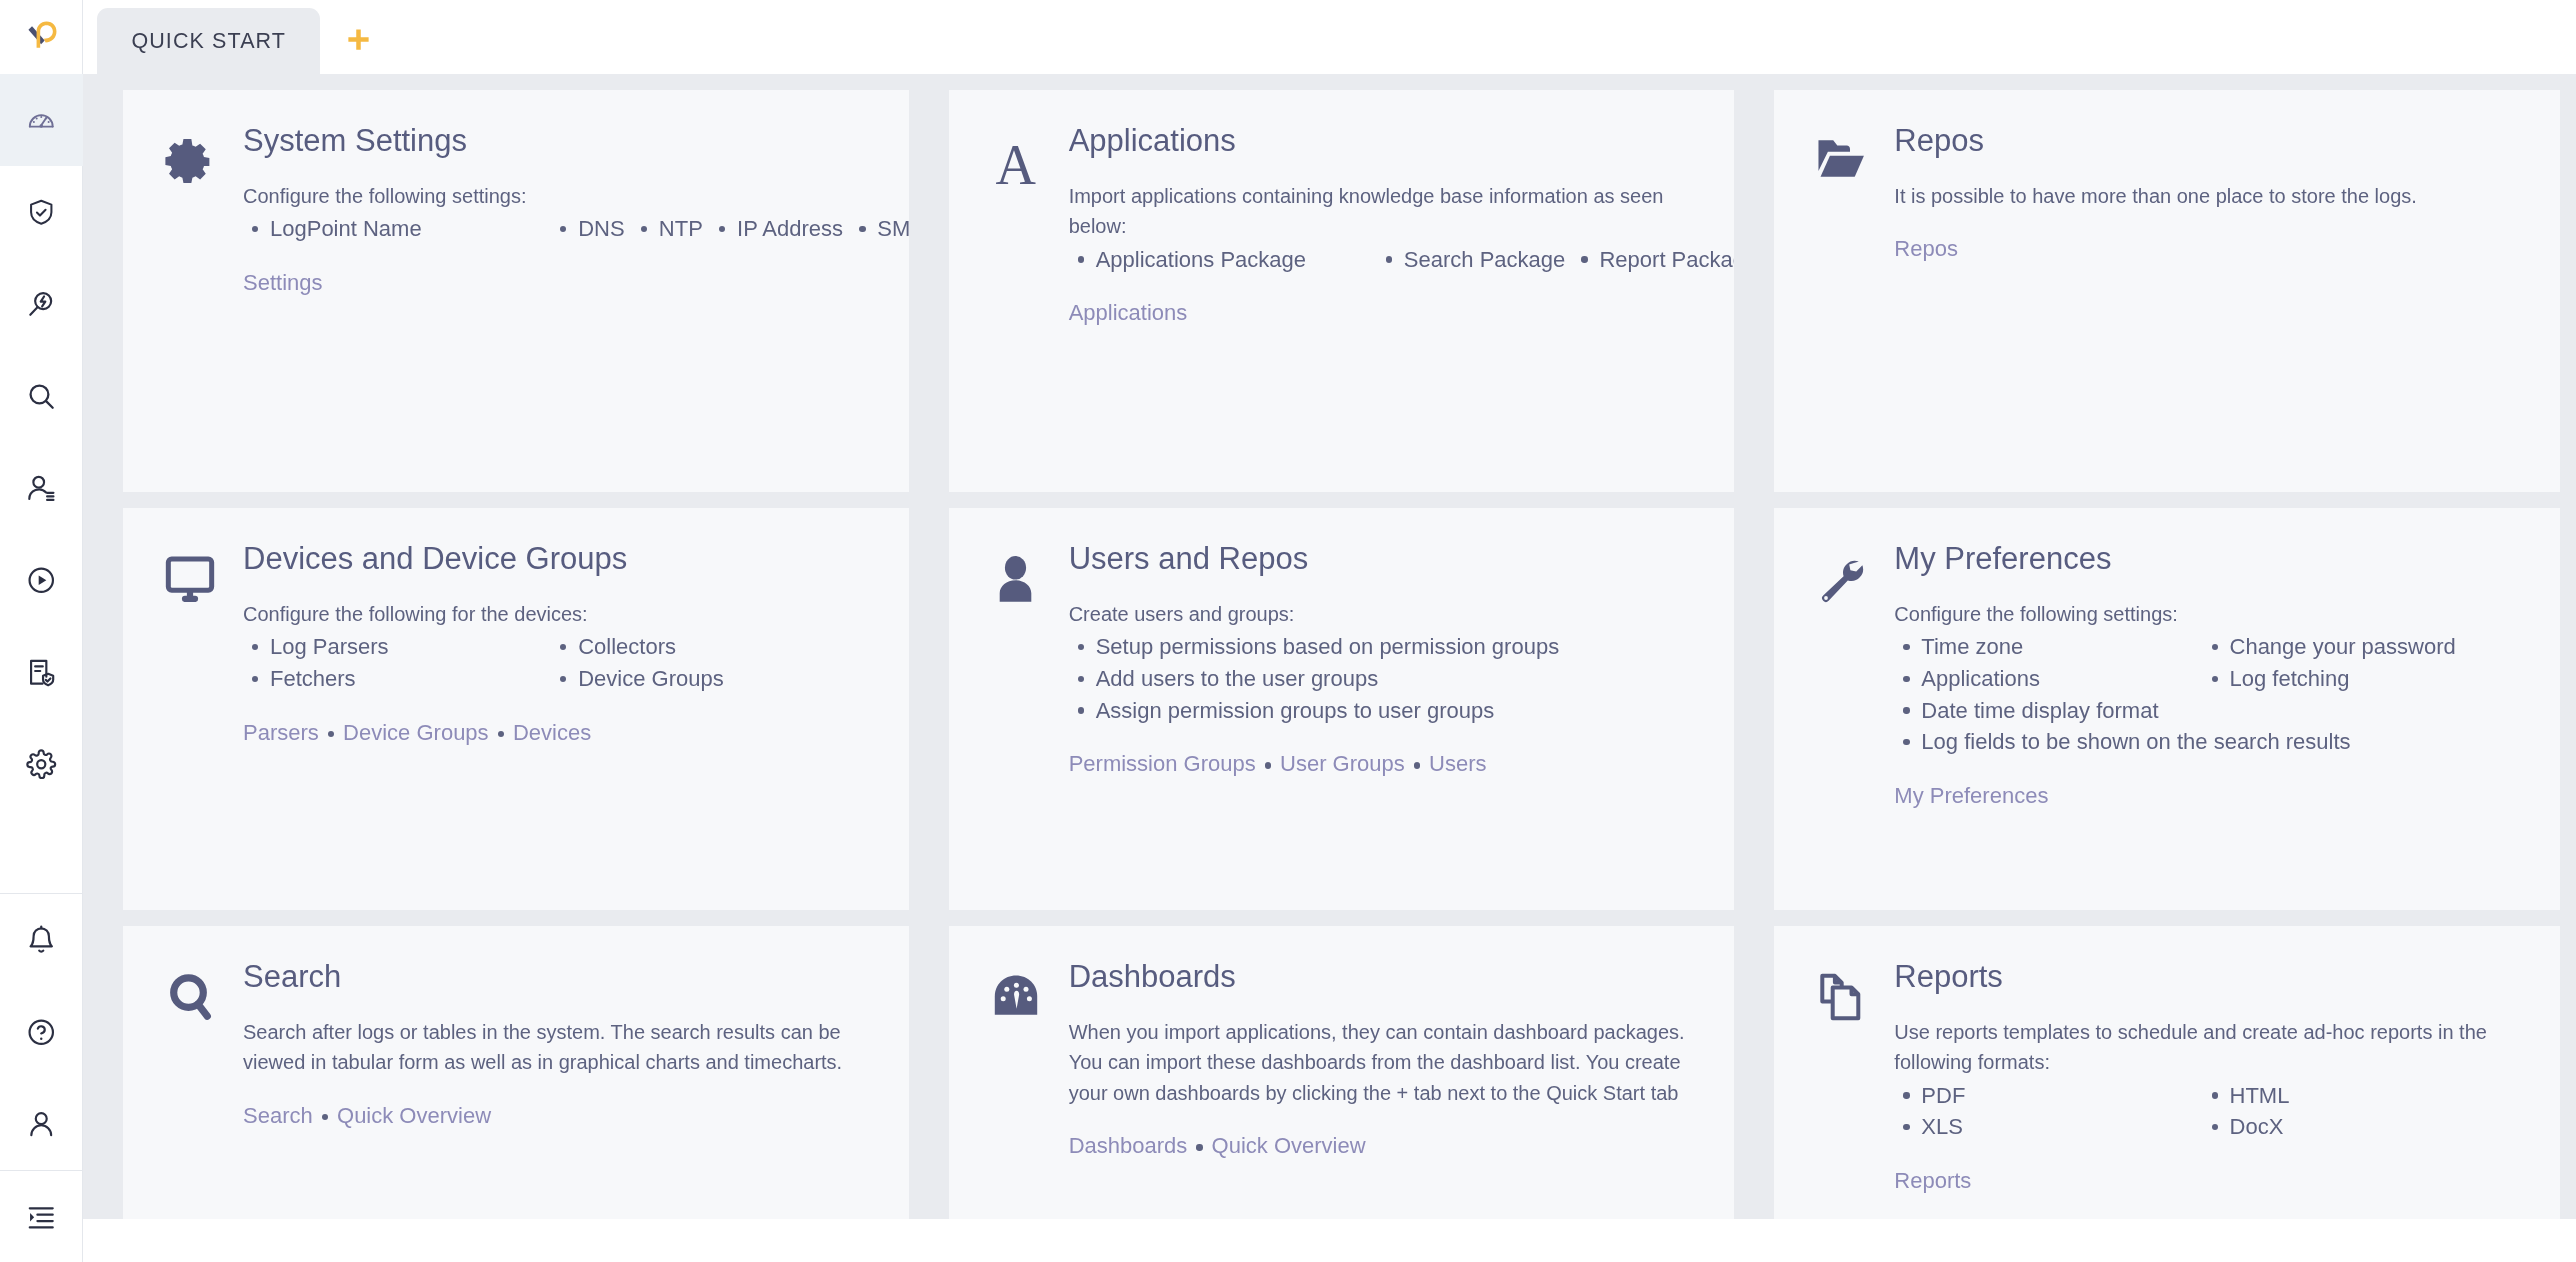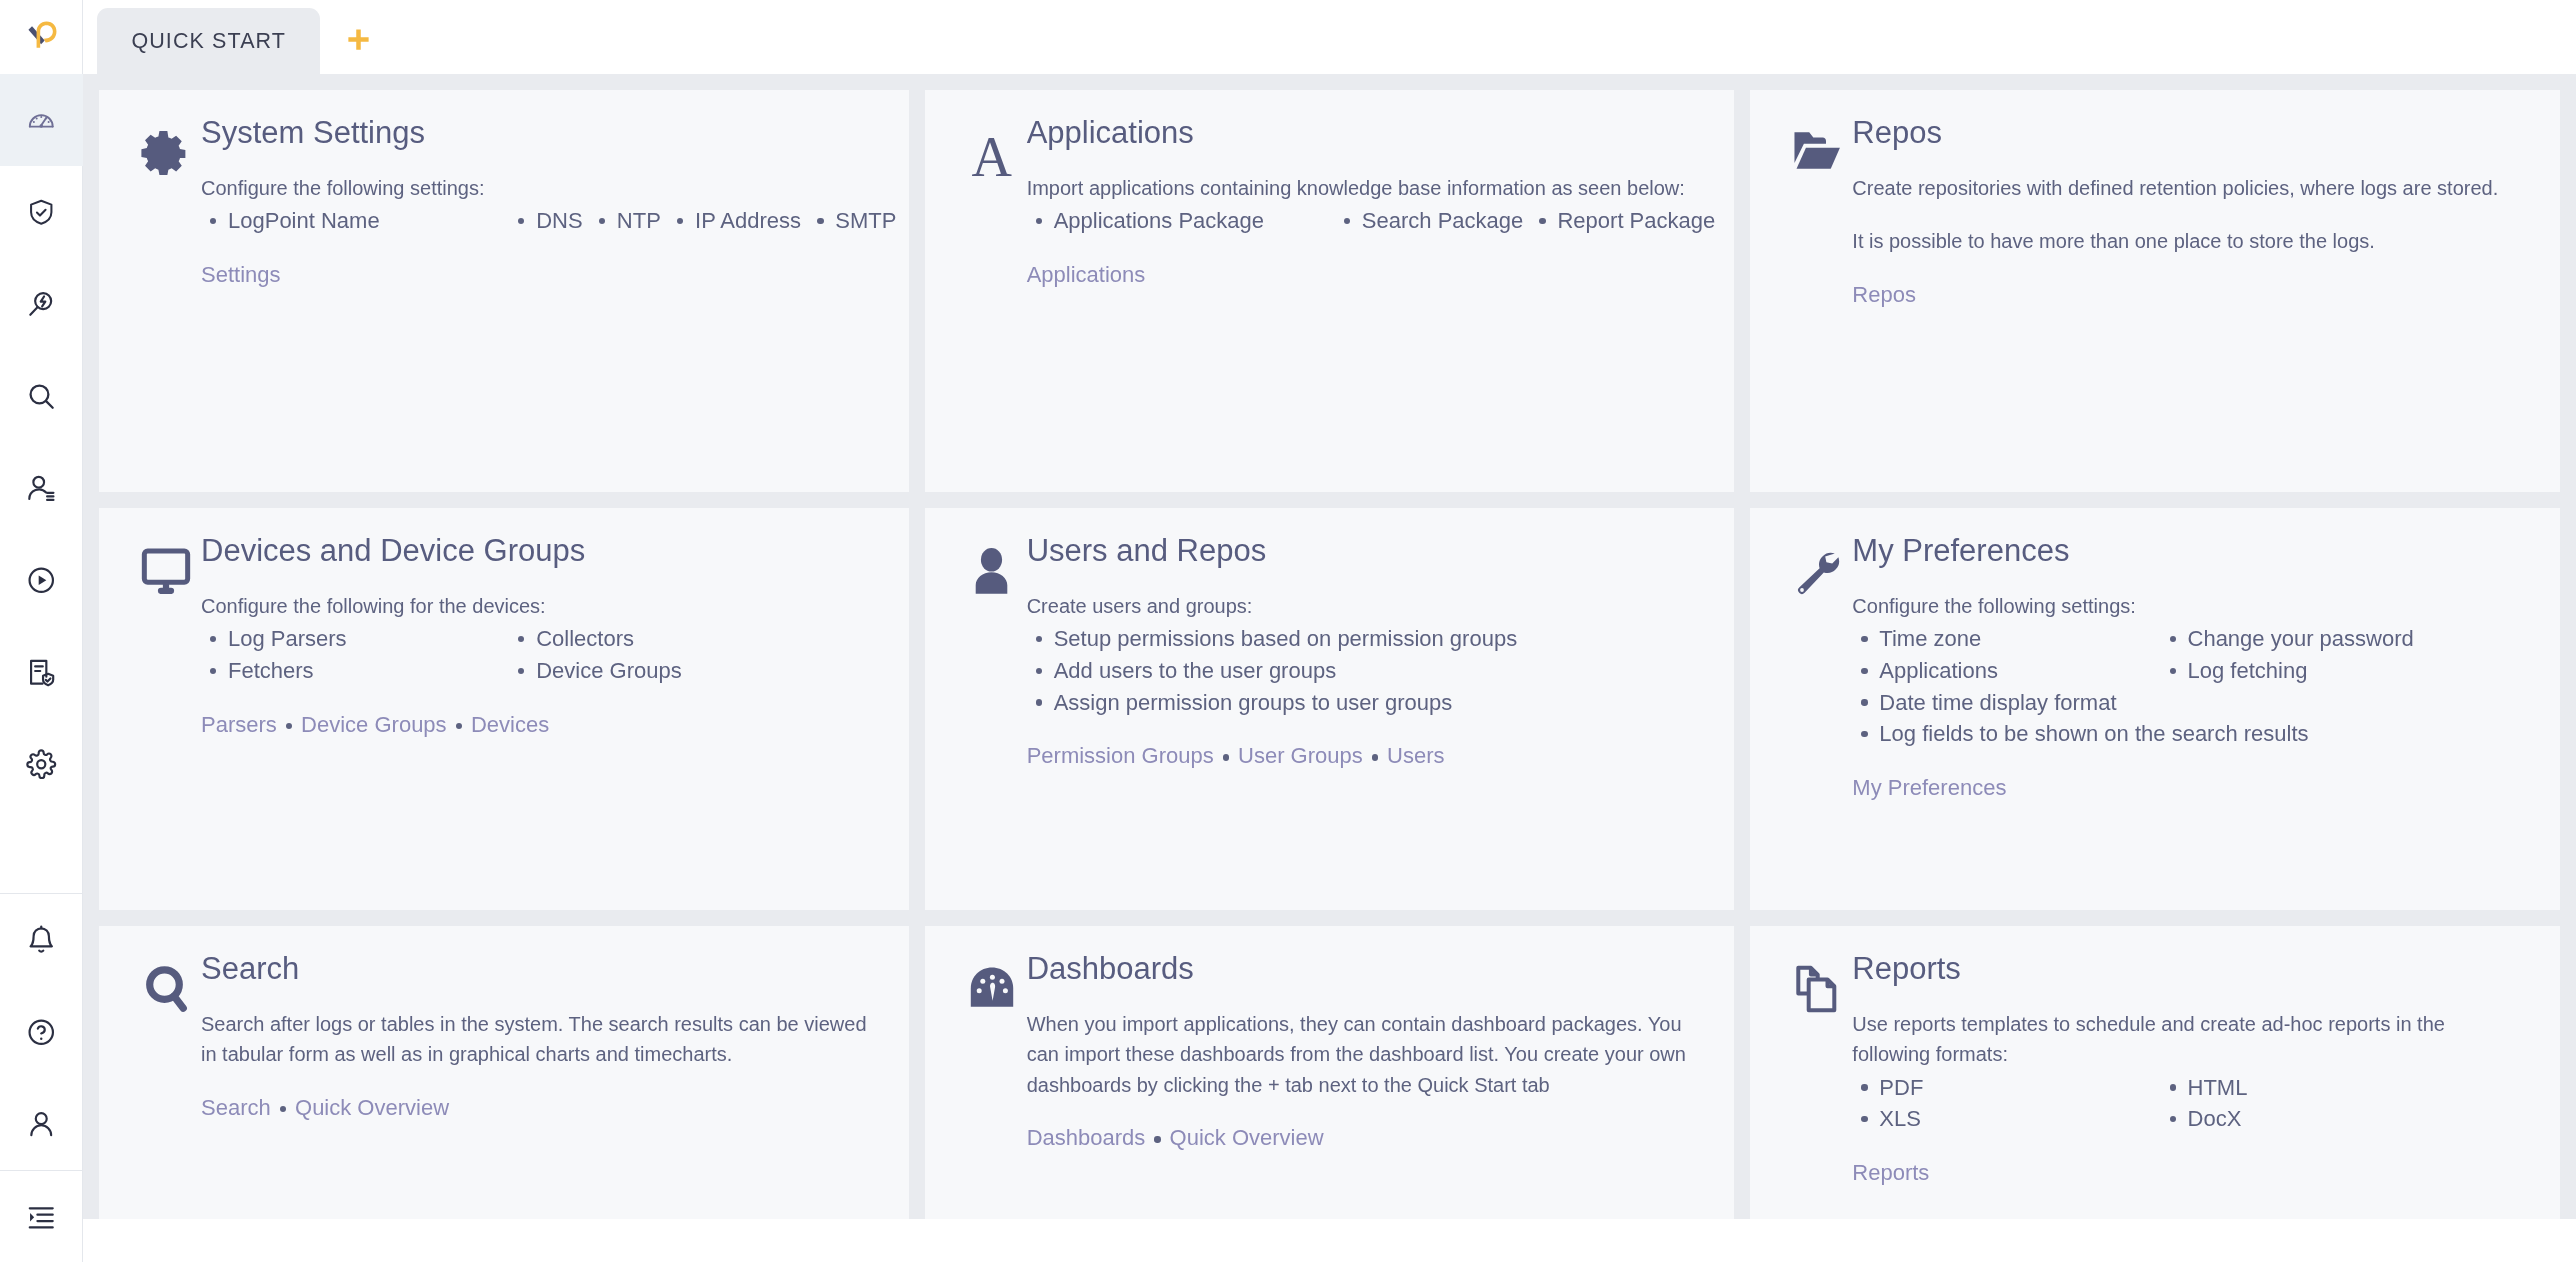--- a/index.html
+++ b/index.html
@@ -83,24 +83,25 @@
     grid-auto-rows: 402px;
     gap: 16px;
     padding: 16px;
     background: #e9ebef;
     overflow: hidden;
     align-content: start;
   }
 
   .card {
     background: #f7f8fa;
-    padding: 26px 39px 27px 39px;
+    padding: 34px 39px 27px 39px;
     display: flex;
-    gap: 7px;
+    gap: 25px;
     overflow: hidden;
+    margin-left: 24px;
   }
   .card-icon {
     flex: 0 0 56px;
     width: 56px;
     padding-top: 12.6px;
     display: flex; justify-content: center;
   }
   .card-icon svg { display: block; }
   .card-icon .glyph-A {
     font-family: "Liberation Serif", serif;
@@ -380,21 +381,20 @@
 
     <section class="card">
       <div class="card-icon">
         <svg width="50" height="43" viewBox="0 0 24 21" fill="#565b7e">
           <path d="M1 1.6h7.2l2 2.6h4.6c.9 0 1.6.7 1.6 1.6v1.4H5.6L1 16.6z"></path>
           <path d="M6.6 9.2h16.6L18.7 19.4H2z"></path>
         </svg>
       </div>
       <div class="card-body">
         <h2 class="card-title">Repos</h2>
-        <p class="card-text">Create repositories with defined retention policies, where logs are stored.</p>
         <p class="card-text">It is possible to have more than one place to store the logs.</p>
         <div class="links">
           <a>Repos</a>
         </div>
       </div>
     </section>
 
     <section class="card">
       <div class="card-icon">
         <svg width="50" height="47" viewBox="0 0 24 22" fill="none" stroke="#565b7e" stroke-width="2.4" stroke-linejoin="round">

